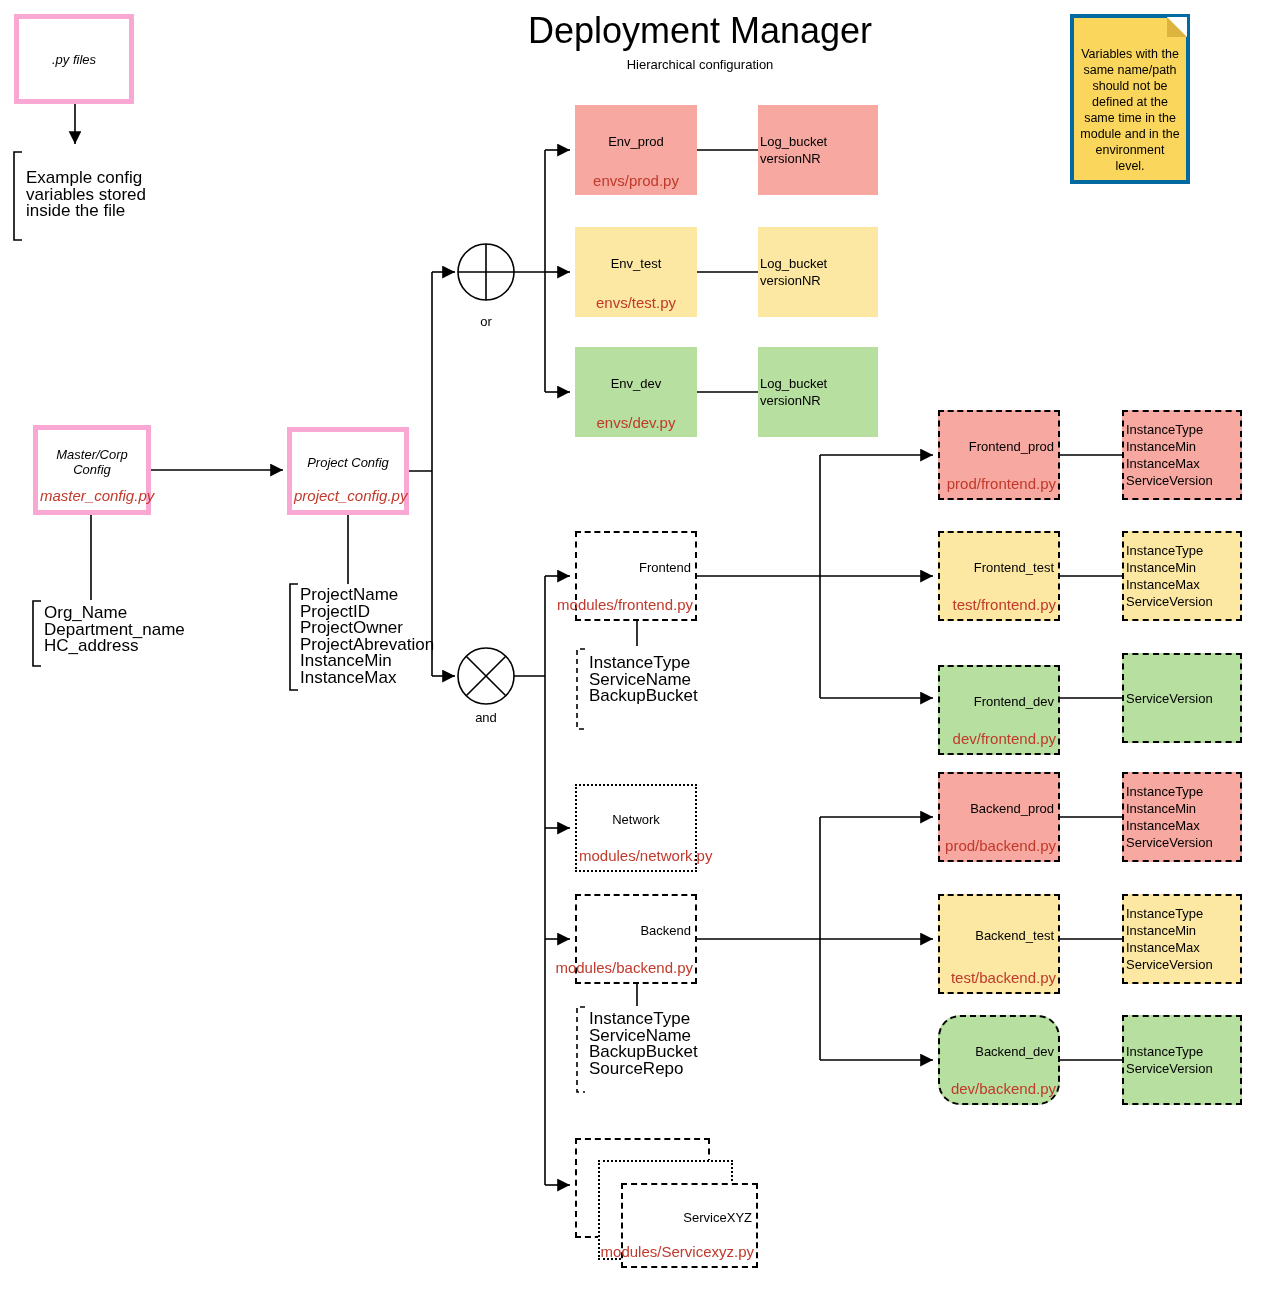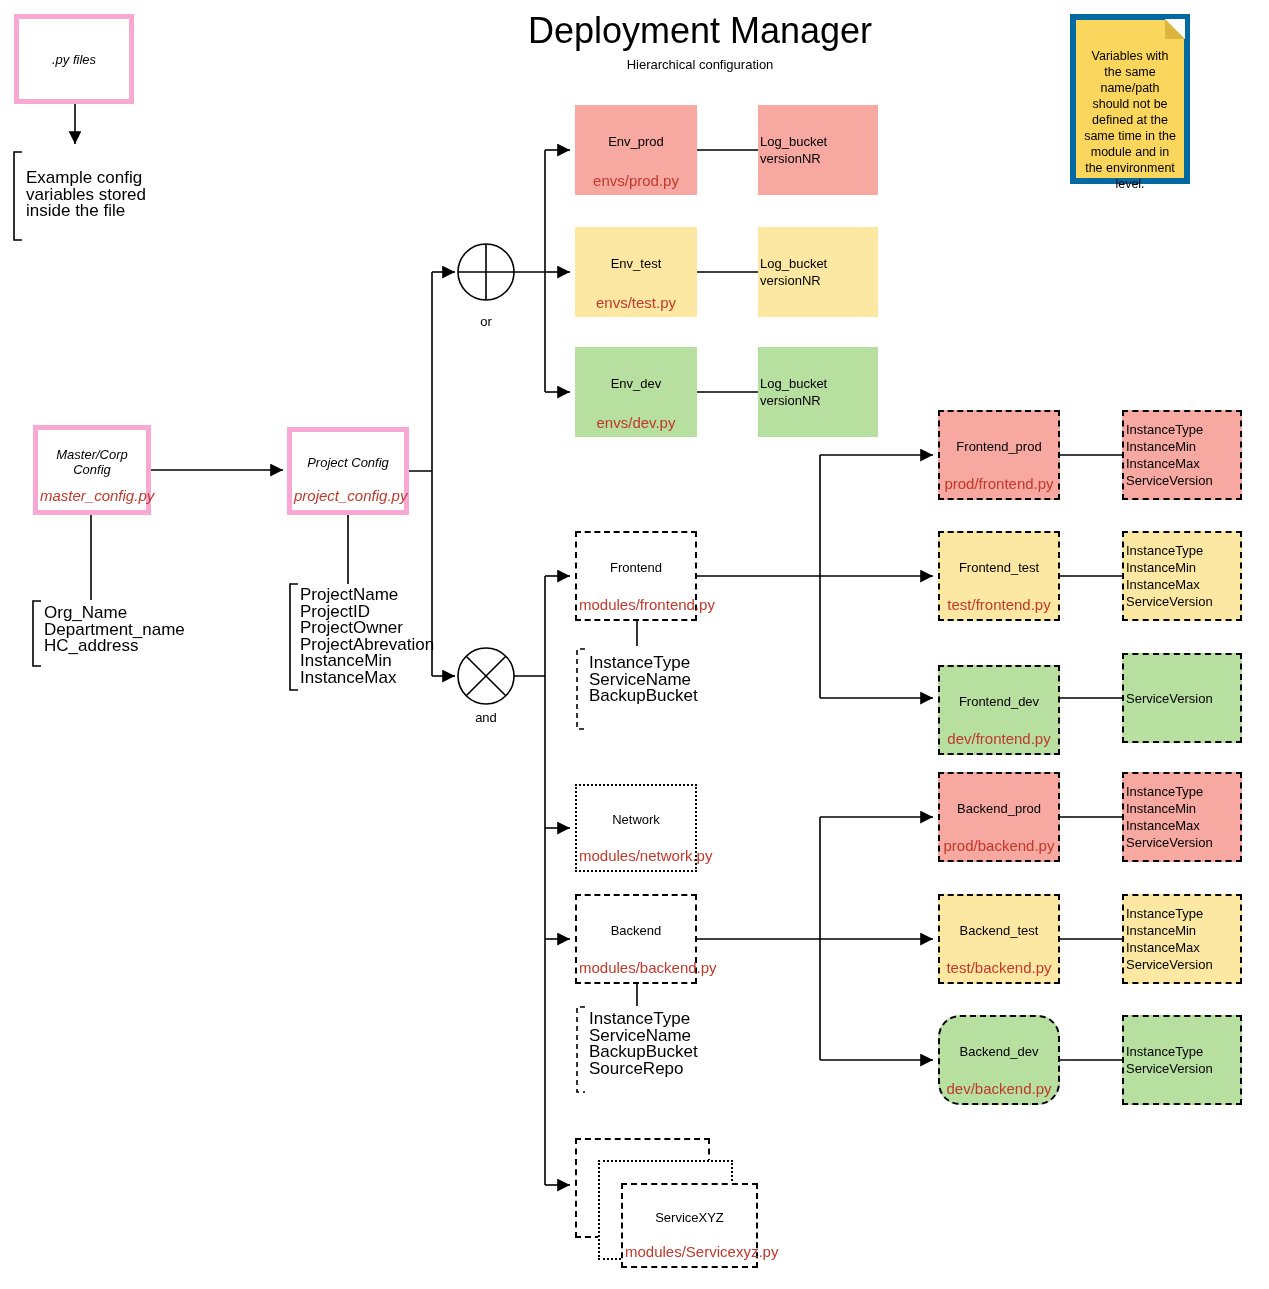--- a/index.html
+++ b/index.html
@@ -2,35 +2,35 @@
 <html style="--path-color: #C0392B; --note-fold: #DDB53E;"><head>
 <meta charset="utf-8">
 <style>
   html,body{margin:0;padding:0;background:#fff;}
   .canvas{position:relative;width:1269px;height:1289px;background:#fff;
           font-family:"Liberation Sans",sans-serif;color:#000;overflow:hidden;}
   svg.wires{position:absolute;left:0;top:0;z-index:0;}
   .node{position:absolute;box-sizing:border-box;display:flex;flex-direction:column;
         z-index:1;font-size:13px;background:#fff;}
   .node.solid{border:5px solid #f9a8d4;font-style:italic;}
-  .node.dashed{border:2px dashed #000;}
+  .node.dashed{border:2px dashed #000;align-items:flex-end;}
   .node.dotted{border:2px dotted #000;}
   .node.plain{border:none;}
   .lbl{flex:1;display:flex;align-items:center;justify-content:center;text-align:center;
        white-space:pre-line;padding:6px 4px 0;}
   .path{text-align:center;font-size:15px;color:var(--path-color,#C0392B);
         padding:0 2px 6px;white-space:nowrap;}
   .attrs{position:absolute;box-sizing:border-box;z-index:1;display:flex;align-items:center;
          text-align:left;padding-left:2px;font-size:13px;line-height:17px;white-space:pre-line;}
   .attrs.bordered{border:2px dashed #000;}
   .freetext{position:absolute;z-index:1;font-size:17px;line-height:16.5px;white-space:pre-line;}
   .gatelabel{position:absolute;z-index:1;font-size:13px;text-align:center;}
   .title{position:absolute;z-index:1;font-size:36px;text-align:center;}
   .subtitle{position:absolute;z-index:1;font-size:13px;text-align:center;}
-  .note{position:absolute;z-index:1;box-sizing:border-box;border:6px solid #0369a1;
+  .note{position:absolute;z-index:1;box-sizing:border-box;border:4px solid #0369a1;
         padding:28px 6px 6px;text-align:center;font-size:12.5px;line-height:16px;}
   .note::after{content:"";position:absolute;top:-1px;right:-1px;width:0;height:0;
         border-top:20px solid #fff;border-left:20px solid var(--note-fold,#DDB53E);}
 </style>
 </head>
 <body>
 
 <div class="canvas">
 
   <svg class="wires" width="1269" height="1289" viewBox="0 0 1269 1289">
@@ -213,21 +213,21 @@
 
   <div class="node dashed" style="left: 938px; top: 772px; width: 122px; height: 90px; background: rgb(247, 168, 160);">
     <div class="lbl">Backend_prod</div>
     <div class="path">prod/backend.py</div>
   </div>
   <div class="attrs bordered" style="left: 1122px; top: 772px; width: 120px; height: 90px; background: rgb(247, 168, 160);">InstanceType
 InstanceMin
 InstanceMax
 ServiceVersion</div>
 
-  <div class="node dashed" style="left: 938px; top: 894px; width: 122px; height: 90px; background: rgb(252, 232, 163);">
+  <div class="node dashed" style="left: 938px; top: 894px; width: 122px; height: 100px; background: rgb(252, 232, 163);">
     <div class="lbl">Backend_test</div>
     <div class="path">test/backend.py</div>
   </div>
   <div class="attrs bordered" style="left: 1122px; top: 894px; width: 120px; height: 90px; background: rgb(252, 232, 163);">InstanceType
 InstanceMin
 InstanceMax
 ServiceVersion</div>
 
   <div class="node dashed" style="left: 938px; top: 1015px; width: 122px; height: 90px; background: rgb(182, 223, 160); border-radius: 22px;">
     <div class="lbl">Backend_dev</div>

